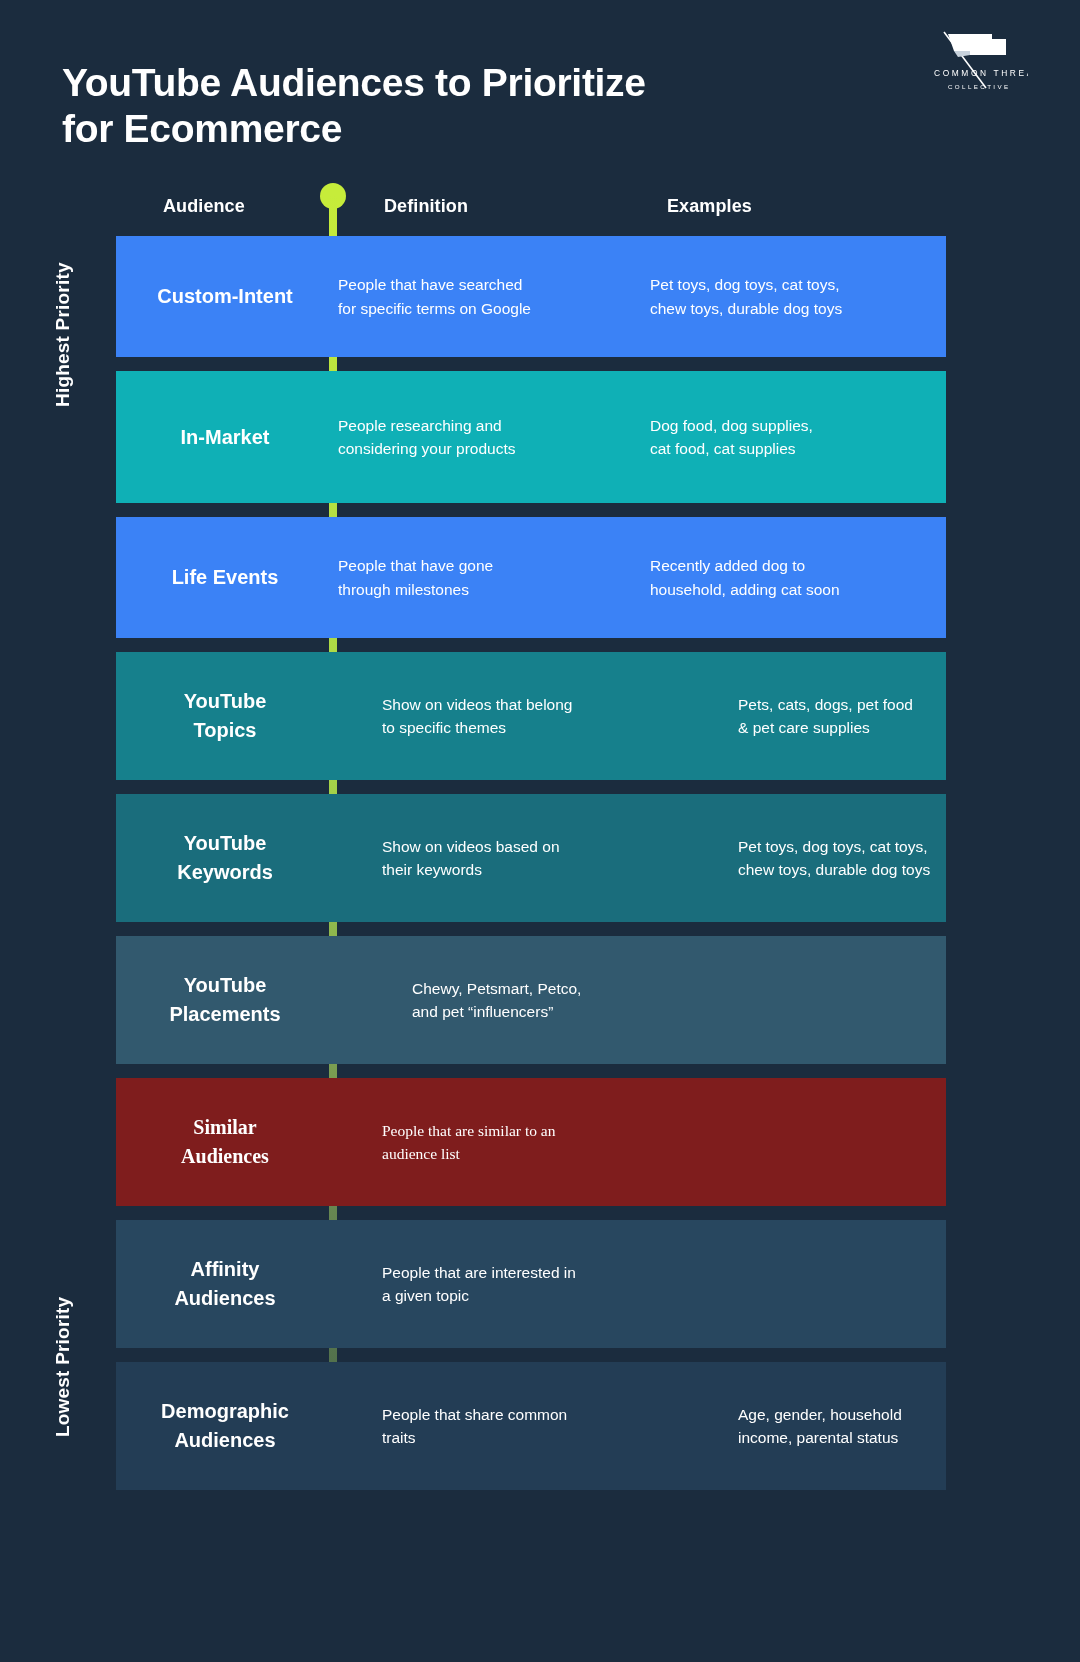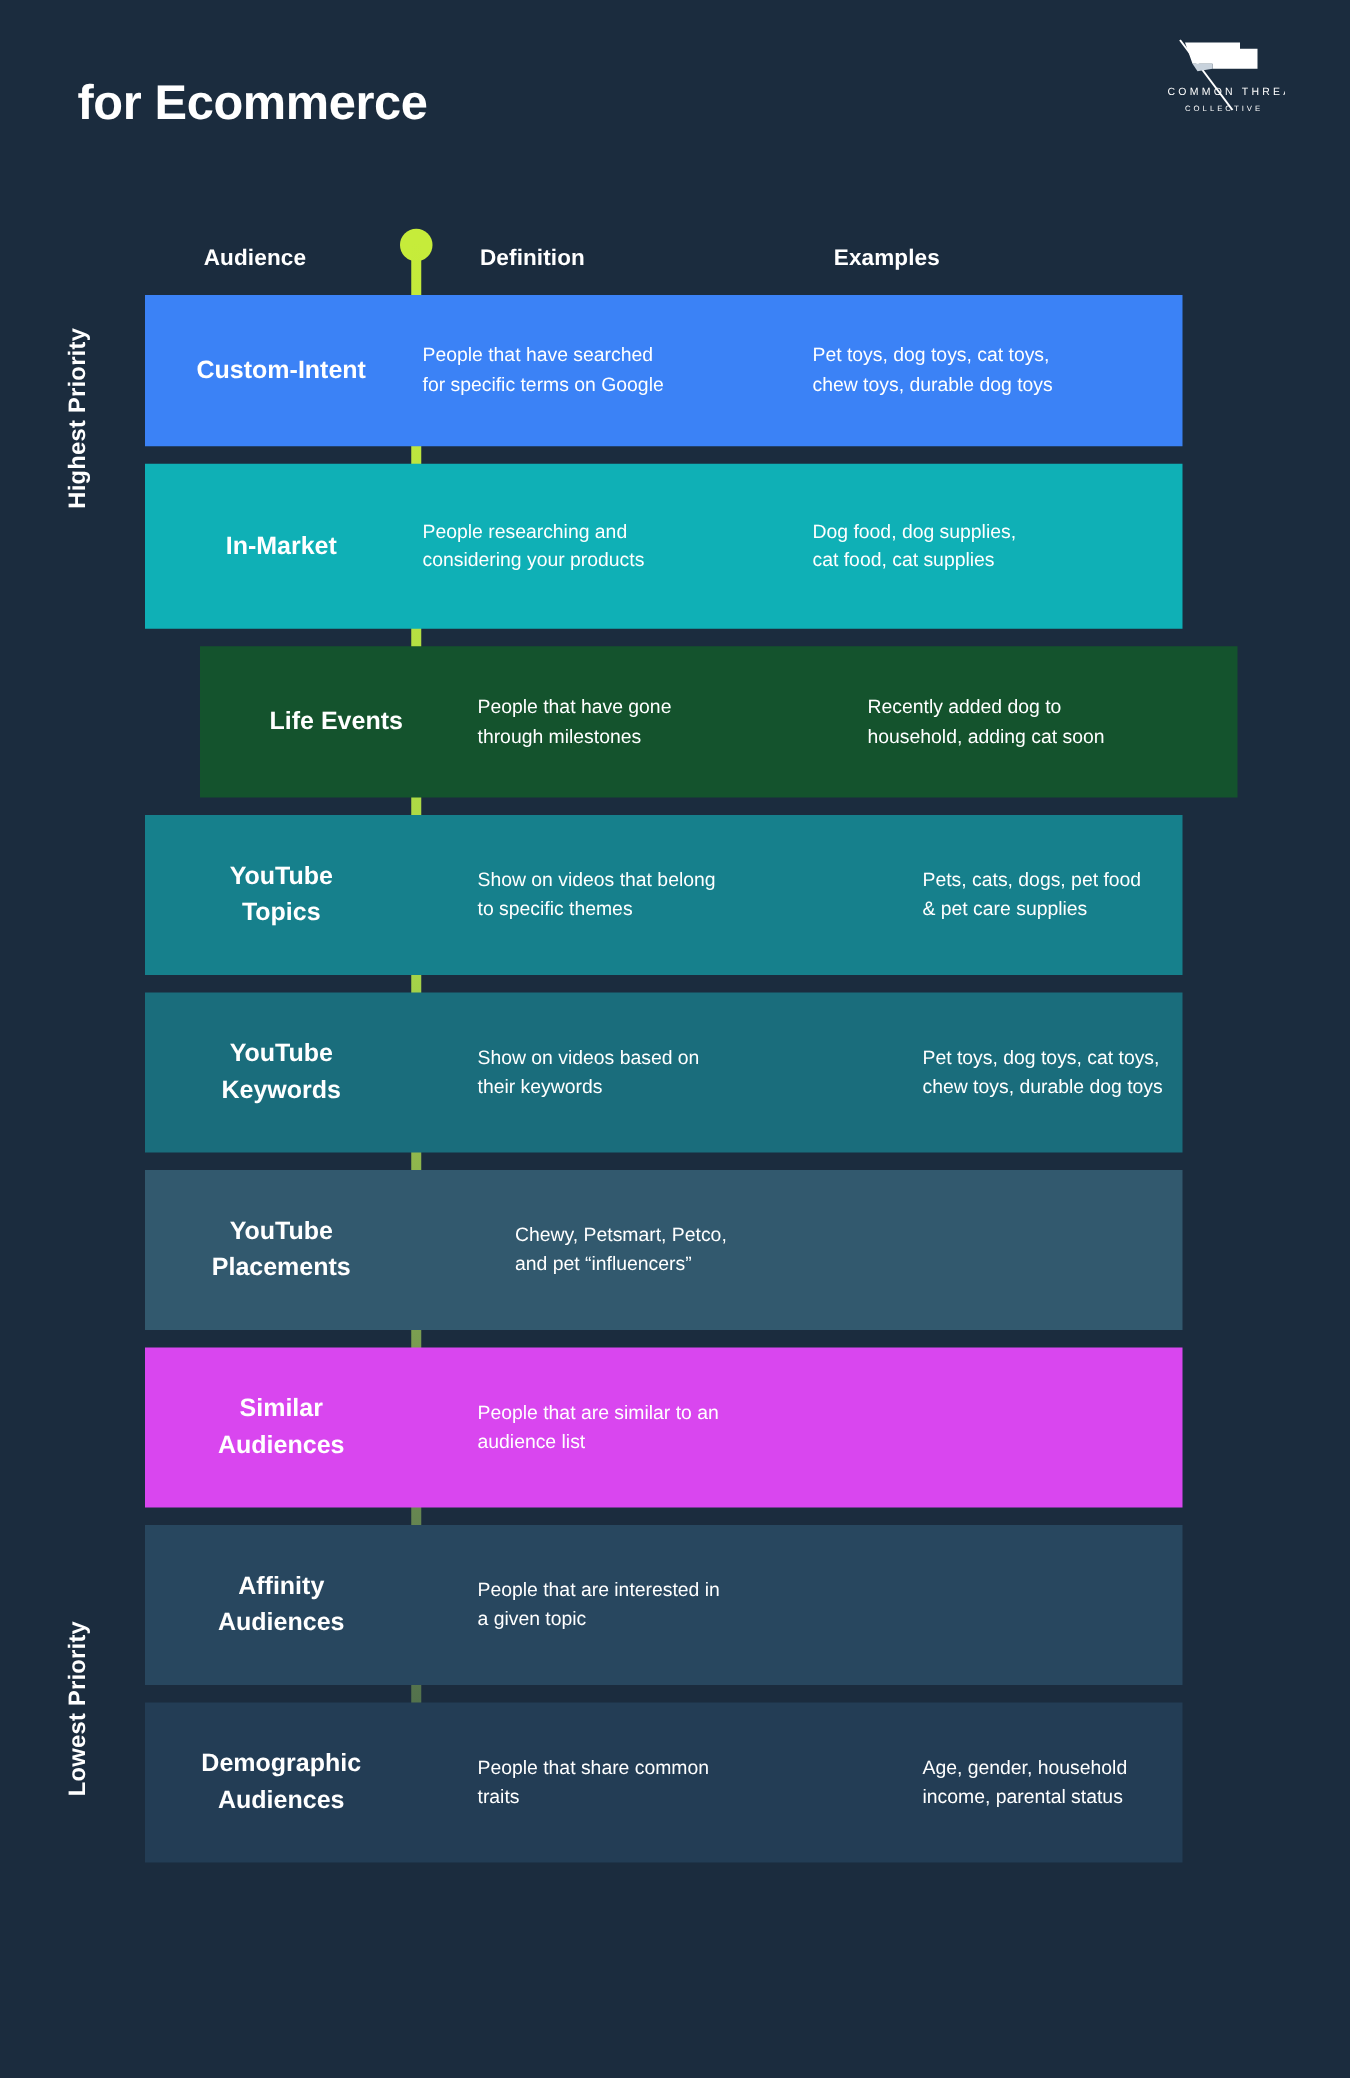--- a/index.html
+++ b/index.html
@@ -149,20 +149,21 @@
   .row.h-118 { height: 132px; }
   .row.h-128 { height: 128px; gap: 44px; }
 </style>
 </head>
 <body>
 
 <div class="page">
 
   <div class="header">
     <h1 class="title">
+      <span class="title-line">YouTube Audiences to Prioritize</span>
       <span class="title-line">for Ecommerce</span>
     </h1>
 
     <div class="logo">
       <svg width="132" height="72" viewBox="0 0 132 72" xmlns="http://www.w3.org/2000/svg" aria-hidden="true">
         <g>
           <line x1="48" y1="6" x2="90" y2="62" stroke="#ffffff" stroke-width="1.6"></line>
           <path d="M52 8 L96 8 L96 13 L110 13 L110 29 L74 29 L74 25 L58 25 Z" fill="#ffffff"></path>
           <path d="M58 25 L74 25 L74 29 L62 31 Z" fill="#c8d2dc"></path>
         </g>
@@ -220,21 +221,21 @@
       <div class="cell-definition">
         <span>People researching and</span>
         <span>considering your products</span>
       </div>
       <div class="cell-examples">
         <span>Dog food, dog supplies,</span>
         <span>cat food, cat supplies</span>
       </div>
     </div>
 
-    <div class="row h-121" style="background:#14532d;margin-left:44px;">
+    <div class="row h-121" style="background:#3b82f6;">
       <div class="cell-audience">
         <span class="sub">Life Events</span>
       </div>
       <div class="cell-definition">
         <span>People that have gone</span>
         <span>through milestones</span>
       </div>
       <div class="cell-examples">
         <span>Recently added dog to</span>
         <span>household, adding cat soon</span>
@@ -275,21 +276,21 @@
       <div class="cell-audience">
         <span class="sub">YouTube</span>
         <span class="sub">Placements</span>
       </div>
       <div class="cell-examples">
         <span>Chewy, Petsmart, Petco,</span>
         <span>and pet “influencers”</span>
       </div>
     </div>
 
-    <div class="row h-128" style="background:#d946ef;">
+    <div class="row h-128" style="background:#7f1d1d;font-family:Liberation Serif, serif;">
       <div class="cell-audience">
         <span class="sub">Similar</span>
         <span class="sub">Audiences</span>
       </div>
       <div class="cell-definition">
         <span>People that are similar to an</span>
         <span>audience list</span>
       </div>
     </div>
 

